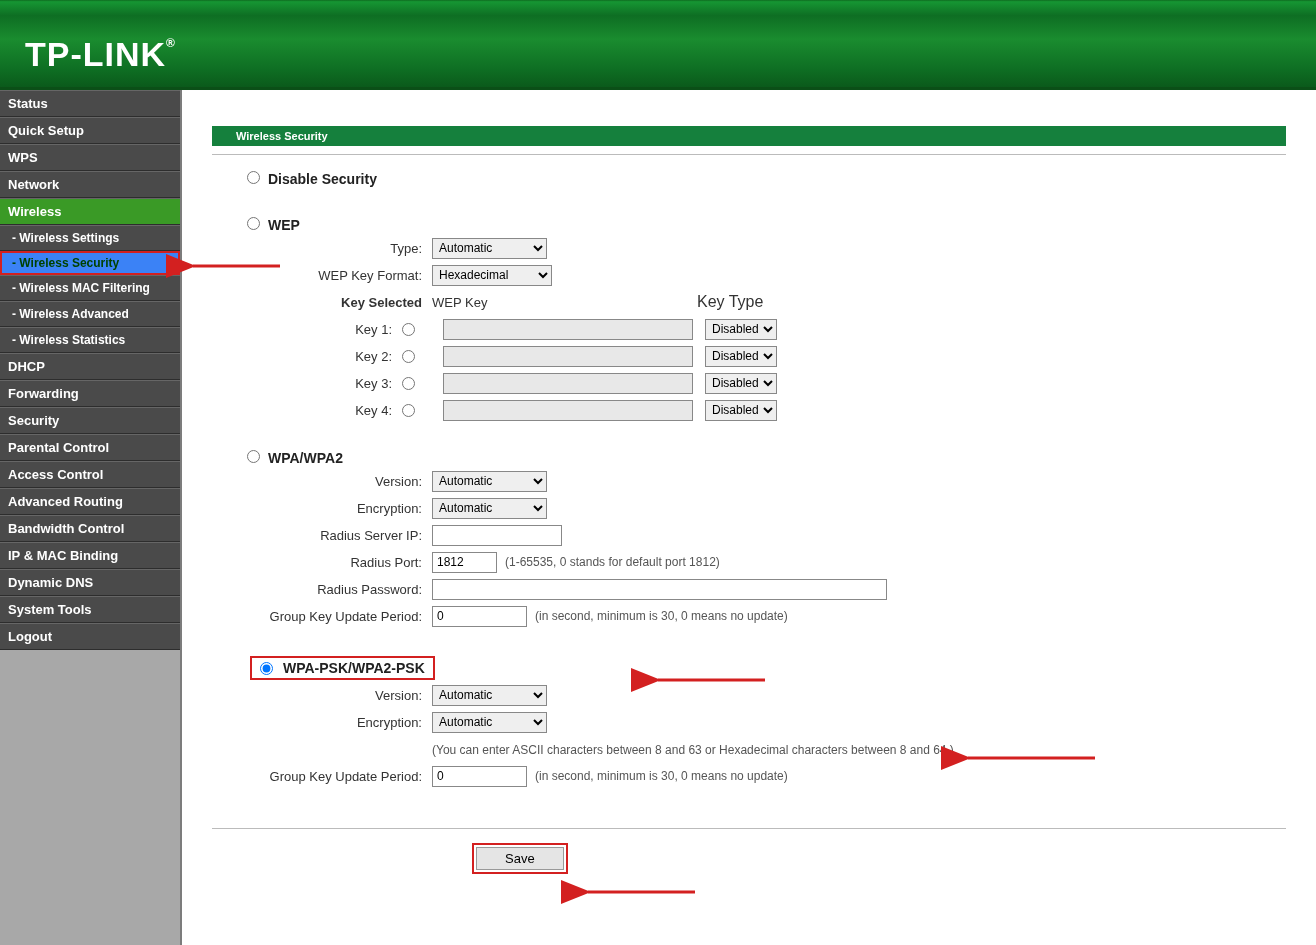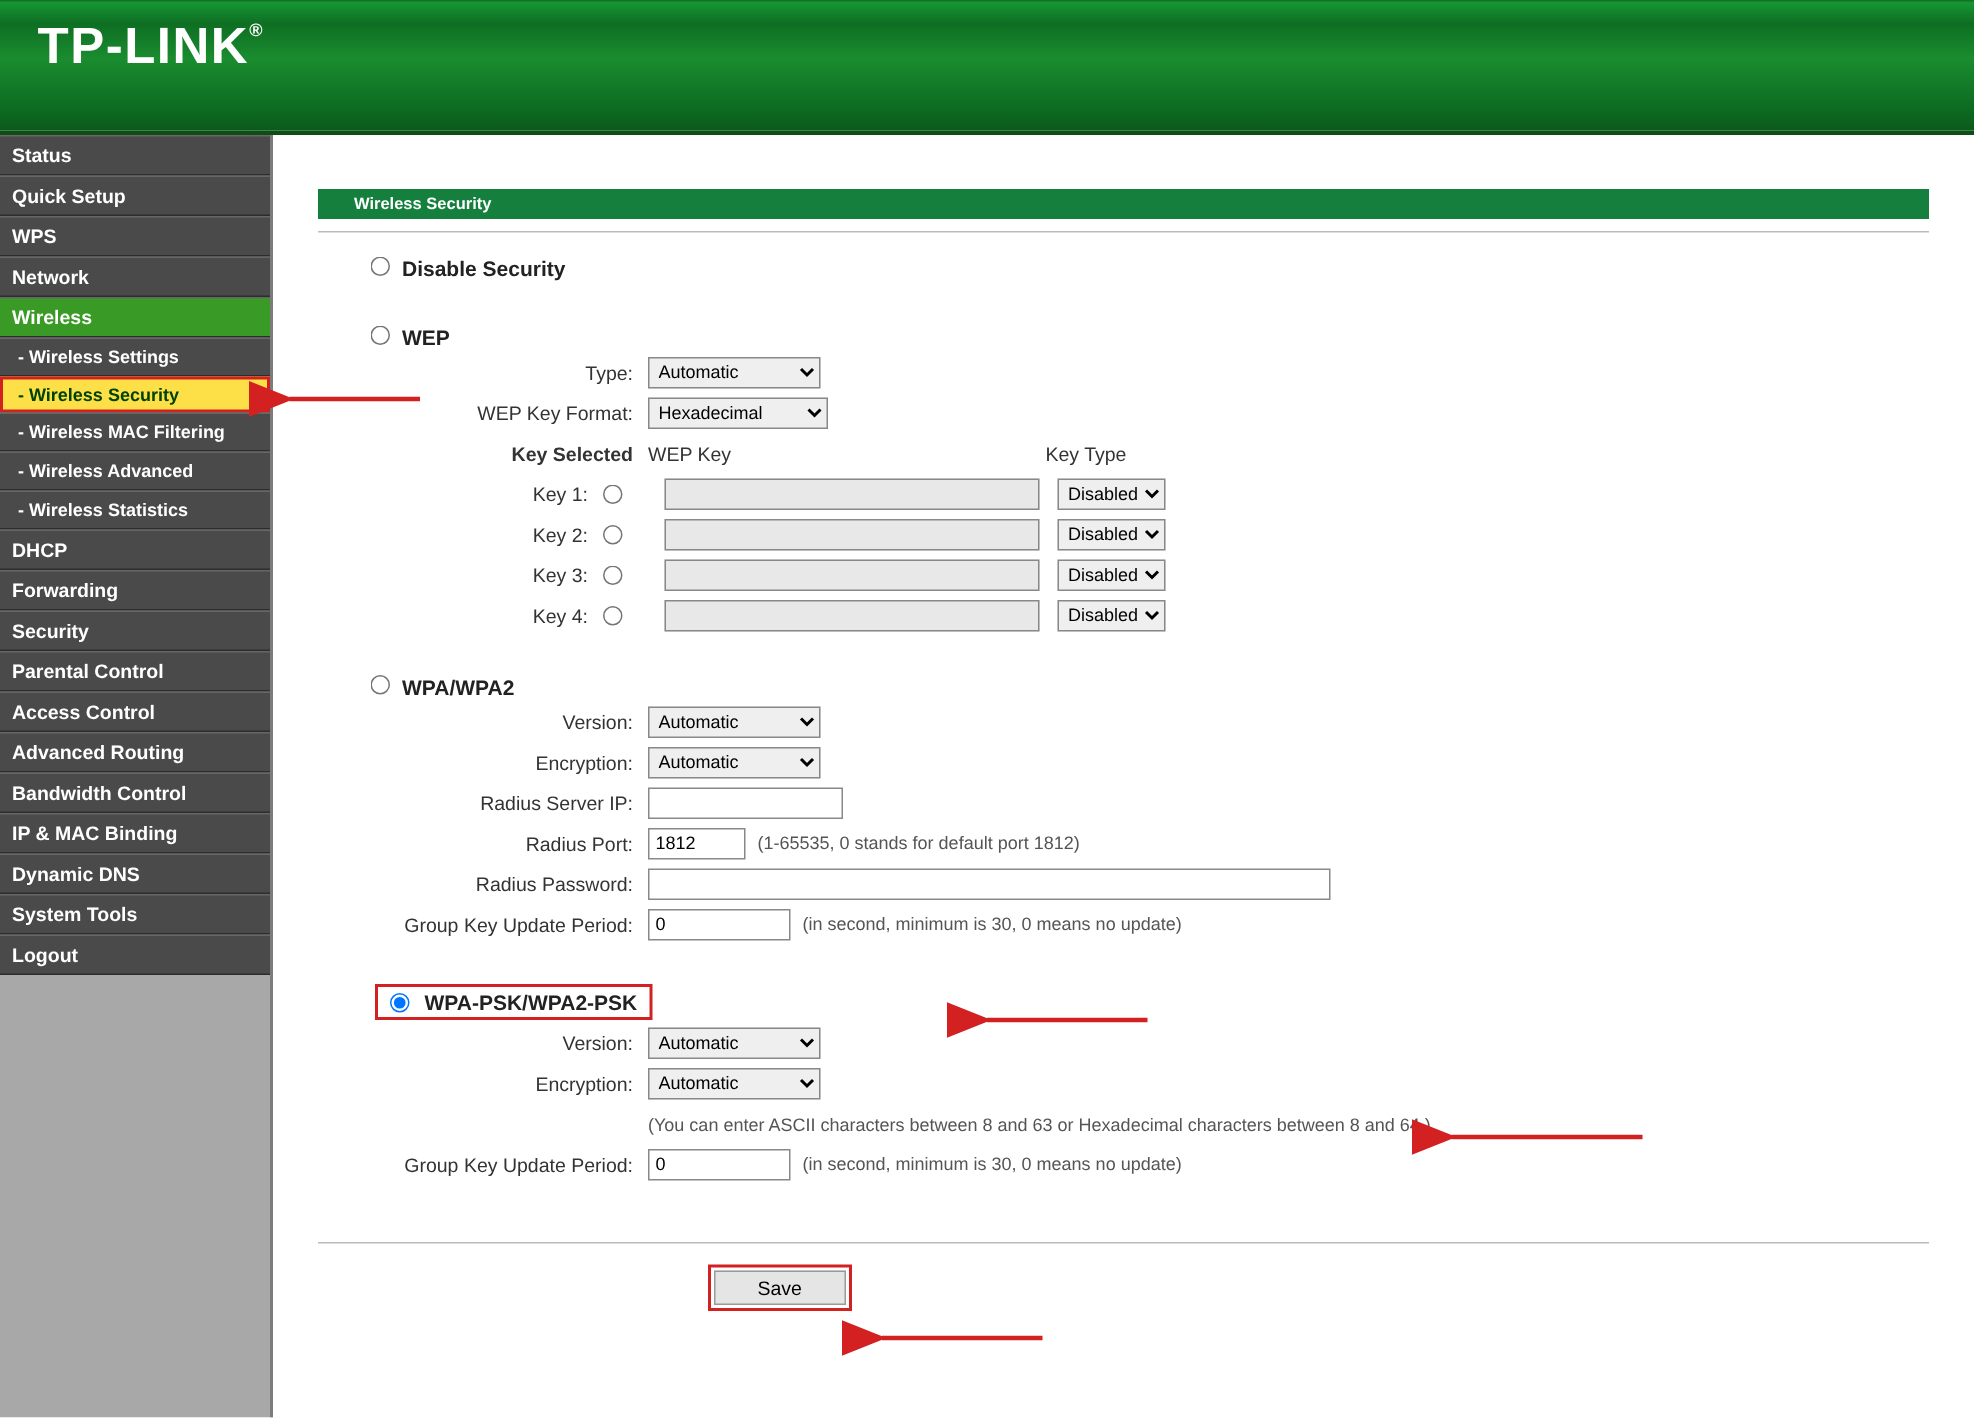--- a/index.html
+++ b/index.html
@@ -1,25 +1,25 @@
 <!DOCTYPE html>
 <html><head>
 <meta charset="utf-8">
 <style>
   *{box-sizing:border-box;margin:0;padding:0;}
   body{font-family:Arial,Helvetica,sans-serif;font-size:12px;background:#fff;color:#222;width:1316px;height:945px;overflow:hidden;}
   .header{position:relative;height:90px;background:linear-gradient(#0f6b20 0%,#169633 2%,#0e6e23 18%,#1a8c2f 45%,#0e6e23 80%,#0b5a1b 100%);border-bottom:3px solid #0b4f17;}
-  .logo{position:absolute;left:25px;top:14px;color:#fff;font-size:34px;font-weight:700;letter-spacing:1px;line-height:1;}
+  .logo{position:absolute;left:25px;top:37px;color:#fff;font-size:34px;font-weight:700;letter-spacing:1px;line-height:1;}
   .logo-reg{font-size:12px;vertical-align:top;}
   .wrap{display:flex;height:855px;}
   .sidebar{width:182px;background:#a8a8a8;border-right:2px solid #7c7c7c;height:100%;overflow-y:auto;}
   .nav-item{display:block;padding:5px 8px;color:#fff;font-size:13px;font-weight:bold;background:#4a4a4a;border-top:1px solid #666;border-bottom:1px solid #2d2d2d;cursor:pointer;}
   .nav-item.active{background:#3a9a26;color:#fff;}
   .nav-item.sub{padding-left:12px;font-size:12px;}
-  .nav-item.highlight{background:#fde047;color:#004200;border:2px solid #d32020;padding:3px 10px;}
+  .nav-item.highlight{background:#3b82f6;color:#004200;border:2px solid #d32020;padding:3px 10px;}
   .content{flex:1;padding:18px 30px 30px 30px;overflow-y:auto;background:#fff;}
   .page-title{background:#15803d;color:#fff;font-size:11px;font-weight:bold;padding:4px 24px;margin-bottom:8px;}
   .hr{border:none;border-top:1px solid #bbb;margin:0 0 4px 0;}
   .section-row{margin-top:20px;display:flex;align-items:center;}
   .radio-cell{width:56px;text-align:right;padding-right:8px;}
   .section-head{font-size:14px;font-weight:bold;color:#222;}
   .row{display:flex;align-items:center;margin:3px 0;min-height:24px;}
   .lbl{width:220px;text-align:right;padding-right:10px;font-size:13px;color:#333;}
   select{font-size:12px;padding:1px 2px;height:21px;border:1px solid #888;background:#efefef;}
   input[type=text]{font-size:12px;padding:2px 4px;height:21px;border:1px solid #888;background:#fff;}
@@ -84,21 +84,21 @@
         <div class="lbl">Type:</div>
       <select style="width:115px"><option>Automatic</option></select>
       </div>
     <div class="row">
         <div class="lbl">WEP Key Format:</div>
       <select style="width:120px"><option>Hexadecimal</option></select>
       </div>
     <div class="row">
       <div class="lbl" style="font-weight:bold">Key Selected</div>
       <div style="width:265px;font-size:13px;color:#333">WEP Key</div>
-      <div style="font-size:13px;color:#333">Key Type</div>
+      <div style="font-size:16px;color:#333">Key Type</div>
     </div>
     <div class="keytbl">
       <div class="row">
           <div class="lbl">Key 1:</div>
           <input type="radio" name="wepkey" style="margin-right: 28px;">
           <input type="text" readonly="" style="width: 250px;">
           <select style="width:72px;margin-left:12px"><option>Disabled</option></select>
         </div>
       <div class="row">
           <div class="lbl">Key 2:</div>

